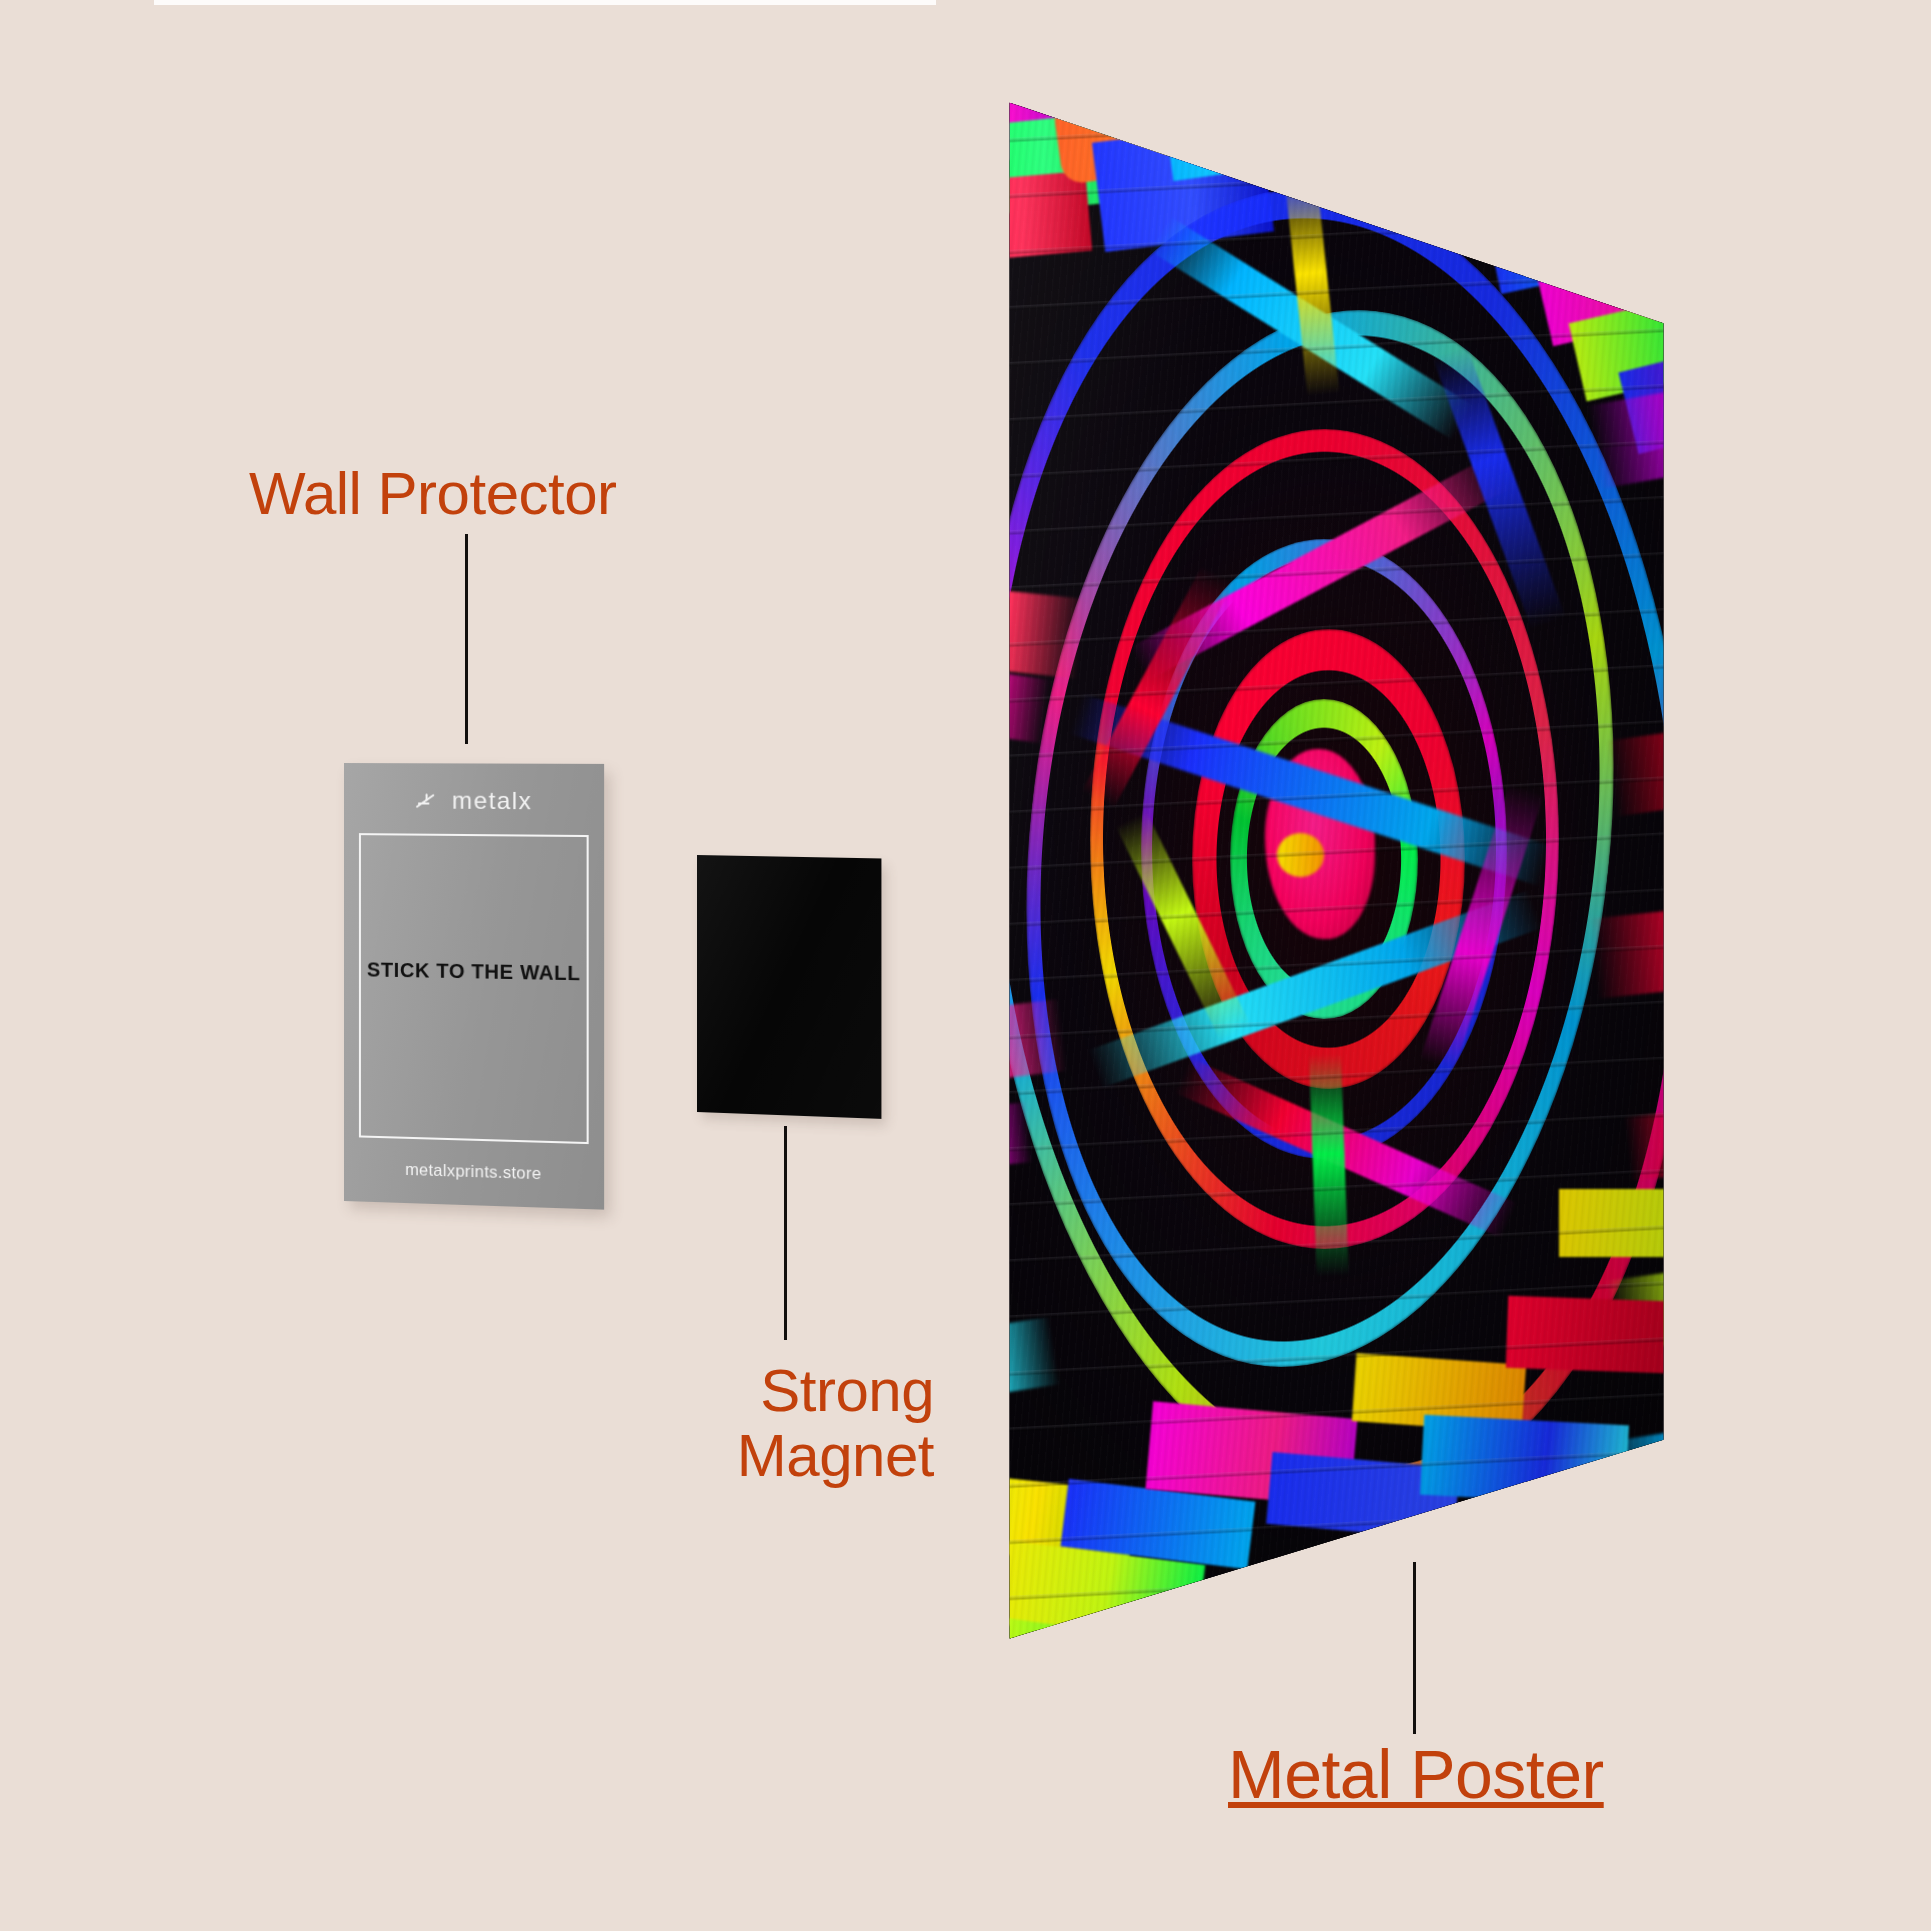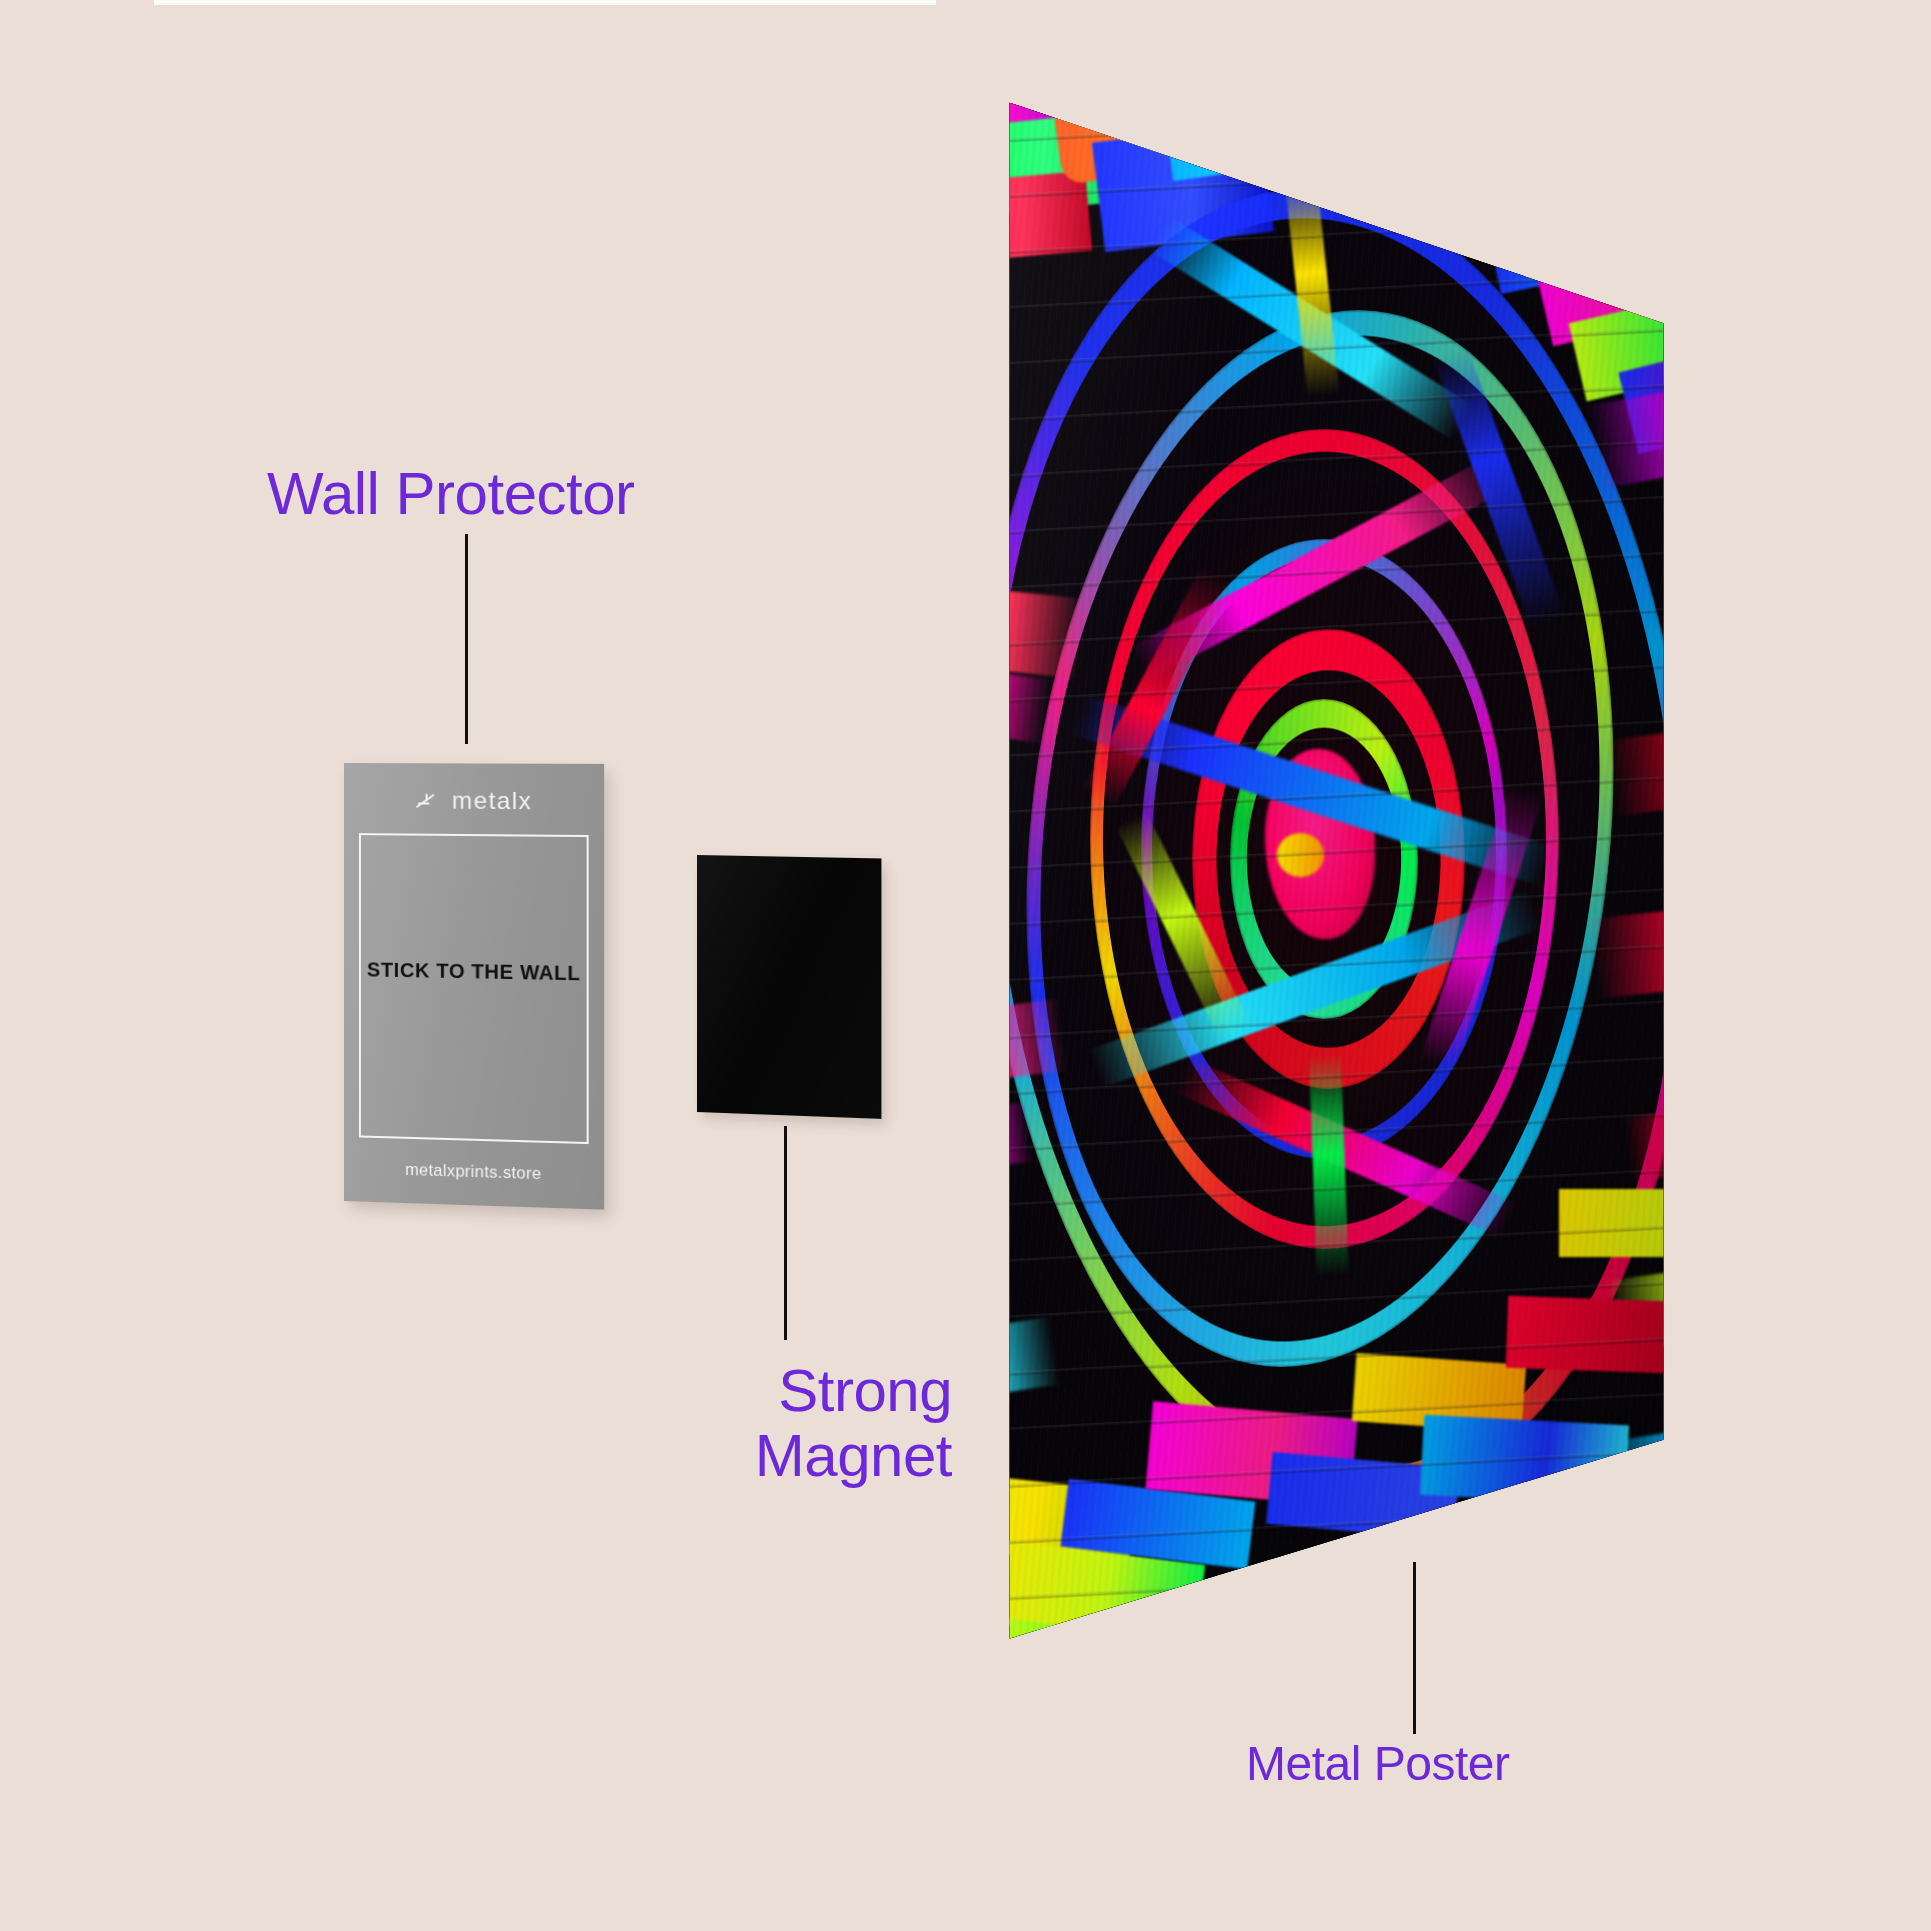--- a/index.html
+++ b/index.html
@@ -27,44 +27,44 @@
     top: 0px;
     width: 782px;
     height: 4.8px;
     background: #fdfbfa;
     filter: blur(0.6px);
   }
 
   
   .callout {
     position: absolute;
-    color: #6d28d9;
+    color: #c2410c;
     font-family: "Liberation Sans", sans-serif;
     font-weight: 400;
     letter-spacing: -0.5px;
     white-space: pre-line;
     line-height: 1.08;
-    margin-left: 18px;
   }
   #label-wall-protector {
     left: 249px;
     top: 462px;
     font-size: 60px;
   }
   #label-strong-magnet {
     left: 693px;
     top: 1359px;
     font-size: 60px;
     text-align: right;
     width: 241px;
   }
   #label-metal-poster {
     left: 1228px;
     top: 1738px;
-    font-size: 48px;
+    font-size: 68px;
+    text-decoration: underline;
   }
 
   .leader {
     position: absolute;
     background: #120f0e;
     width: 2.9px;
   }
   #leader-wall-protector { left: 465px; top: 534px; height: 210px; }
   #leader-strong-magnet  { left: 784px; top: 1126px; height: 214px; }
   #leader-metal-poster   { left: 1413px; top: 1562px; height: 172px; }

